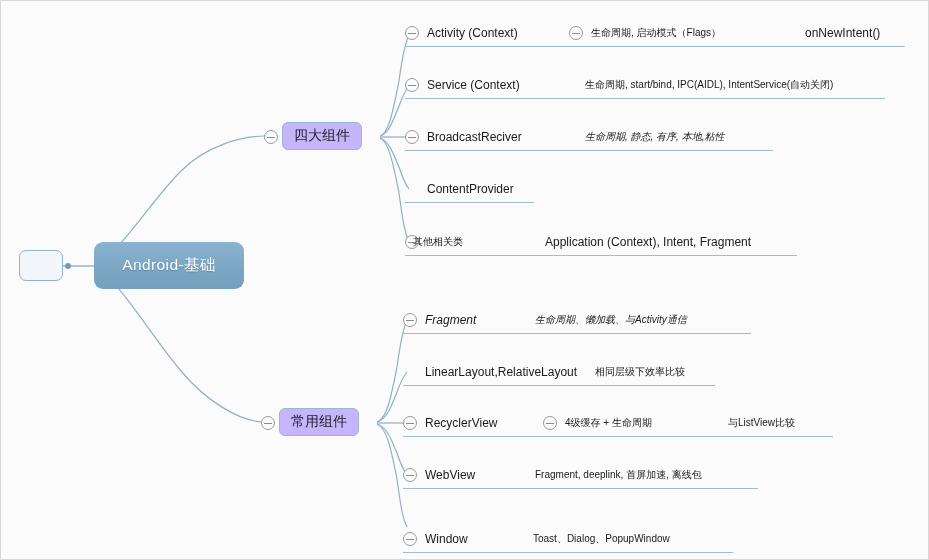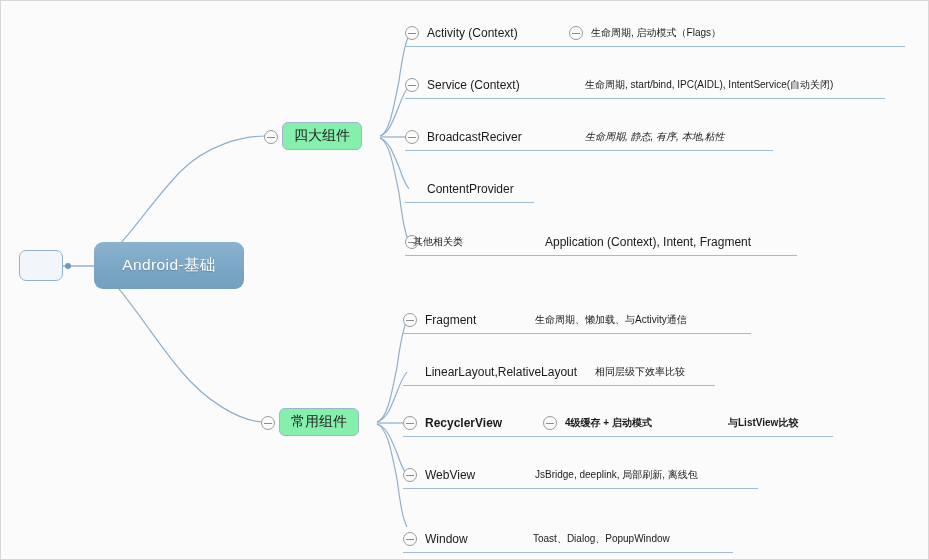--- a/index.html
+++ b/index.html
@@ -52,21 +52,21 @@
     justify-content: center;
     color: #ffffff;
     font-size: 15.5px;
     letter-spacing: .4px;
     text-shadow: 0 1px 1px rgba(60,90,115,.45);
   }
 
   .branch-node {
     position: absolute;
     height: 28px;
-    background: #86efac;
+    background: #c4b5fd;
     border: 1px solid #9bb6d0;
     border-radius: 6px;
     box-sizing: border-box;
     display: flex;
     align-items: center;
     justify-content: center;
     color: #222;
     font-size: 14px;
     padding: 0 11px;
   }
@@ -165,20 +165,21 @@
   <div class="branch-node b2">
     <span>常用组件</span>
   </div>
 
   <div class="leaf-row" style="left:404px; top:18px; width:500px;">
     <div class="leaf-underline" style="width:500px;"></div>
     <div class="toggle" style="left:0px;"></div>
     <div class="cell" style="left:22px;">Activity (Context)</div>
     <div class="toggle" style="left:164px;"></div>
     <div class="cell cjk" style="left:186px;">生命周期, 启动模式（Flags）</div>
+    <div class="cell" style="left:400px;">onNewIntent()</div>
   </div>
 
   <div class="leaf-row" style="left:404px; top:70px; width:480px;">
     <div class="leaf-underline" style="width:480px;"></div>
     <div class="toggle" style="left:0px;"></div>
     <div class="cell cjk" style="left:180px;">生命周期, start/bind, IPC(AIDL), IntentService(自动关闭)</div>
     <div class="cell" style="left:22px;">Service (Context)</div>
   </div>
 
   <div class="leaf-row" style="left:404px; top:122px; width:368px;">
@@ -193,47 +194,47 @@
     <div class="cell" style="left:22px;">ContentProvider</div>
   </div>
 
   <div class="leaf-row" style="left:404px; top:227px; width:392px;">
     <div class="leaf-underline" style="width:392px;"></div>
     <div class="toggle" style="left:0px;"></div>
     <div class="cell cjk" style="left:8px;">其他相关类</div>
     <div class="cell" style="left:140px;">Application (Context), Intent, Fragment</div>
   </div>
 
-  <div class="leaf-row" style="left:402px; top:305px; width:348px;">
+  <div class="leaf-row" style="left:402px; top:305px; width:348px;font-style:italic;">
     <div class="leaf-underline" style="width:348px;"></div>
     <div class="toggle" style="left:0px;"></div>
     <div class="cell" style="left:22px;">Fragment</div>
     <div class="cell cjk" style="left:132px;">生命周期、懒加载、与Activity通信</div>
   </div>
 
   <div class="leaf-row" style="left:402px; top:357px; width:312px;">
     <div class="leaf-underline" style="width:312px;"></div>
     <div class="cell" style="left:22px;">LinearLayout,RelativeLayout</div>
     <div class="cell cjk" style="left:192px;">相同层级下效率比较</div>
   </div>
 
-  <div class="leaf-row" style="left:402px; top:408px; width:430px;font-weight:bold;">
+  <div class="leaf-row" style="left:402px; top:408px; width:430px;">
     <div class="leaf-underline" style="width:430px;"></div>
     <div class="toggle" style="left:0px;"></div>
     <div class="cell" style="left:22px;">RecyclerView</div>
     <div class="toggle" style="left:140px;"></div>
-    <div class="cell cjk" style="left:162px;">4级缓存 + 启动模式</div>
+    <div class="cell cjk" style="left:162px;">4级缓存 + 生命周期</div>
     <div class="cell cjk" style="left:325px;">与ListView比较</div>
   </div>
 
   <div class="leaf-row" style="left:402px; top:460px; width:355px;">
     <div class="leaf-underline" style="width:355px;"></div>
     <div class="toggle" style="left:0px;"></div>
     <div class="cell" style="left:22px;">WebView</div>
-    <div class="cell cjk" style="left:132px;">JsBridge, deeplink, 局部刷新, 离线包</div>
+    <div class="cell cjk" style="left:132px;">Fragment, deeplink, 首屏加速, 离线包</div>
   </div>
 
   <div class="leaf-row" style="left:402px; top:512px; width:330px;margin-top:12px;">
     <div class="leaf-underline" style="width:330px;"></div>
     <div class="toggle" style="left:0px;"></div>
     <div class="cell" style="left:22px;">Window</div>
     <div class="cell cjk" style="left:130px;">Toast、Dialog、PopupWindow</div>
   </div>
 
 </div>

